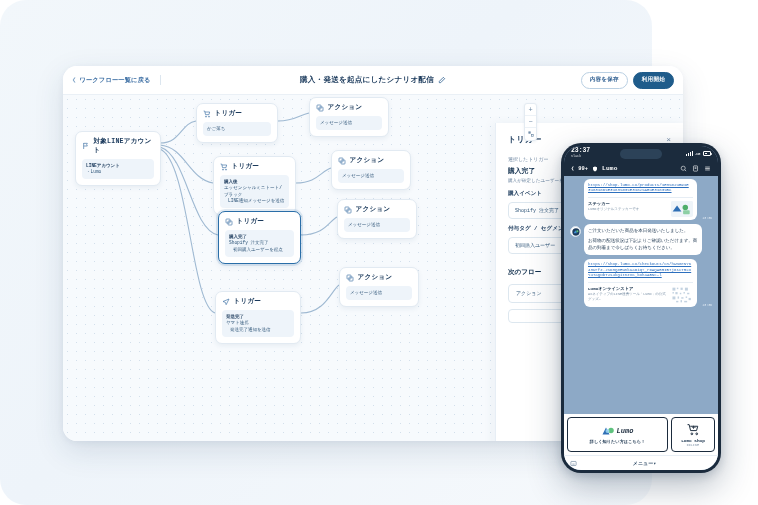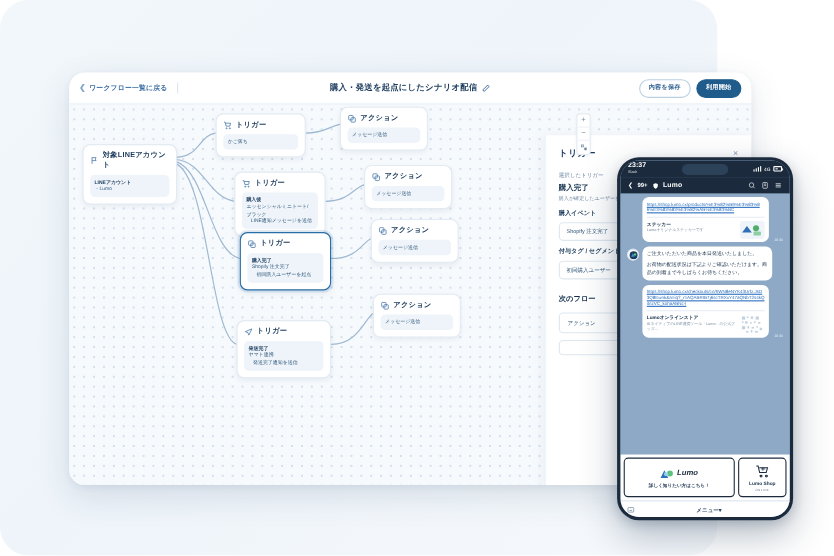--- a/index.html
+++ b/index.html
@@ -7,20 +7,21 @@
     width: 758px; height: 505px;
     font-family: "Liberation Sans", sans-serif;
     background: #ffffff;
     overflow: hidden;
   }
   #root {
     position: relative;
     width: 652px; height: 505px;
     background: linear-gradient(135deg, #f2f7fb 0%, #eef4fa 45%, #f6f9fc 100%);
     border-radius: 26px;
+    font-family: Liberation Mono, monospace;
   }
 
   
   .app-window {
     position: absolute;
     left: 63px; top: 66px;
     width: 620px; height: 375px;
     background: #ffffff;
     border-radius: 14px 14px 14px 14px;
     box-shadow: 0 10px 30px rgba(30,58,95,.13), 0 2px 6px rgba(30,58,95,.06);

